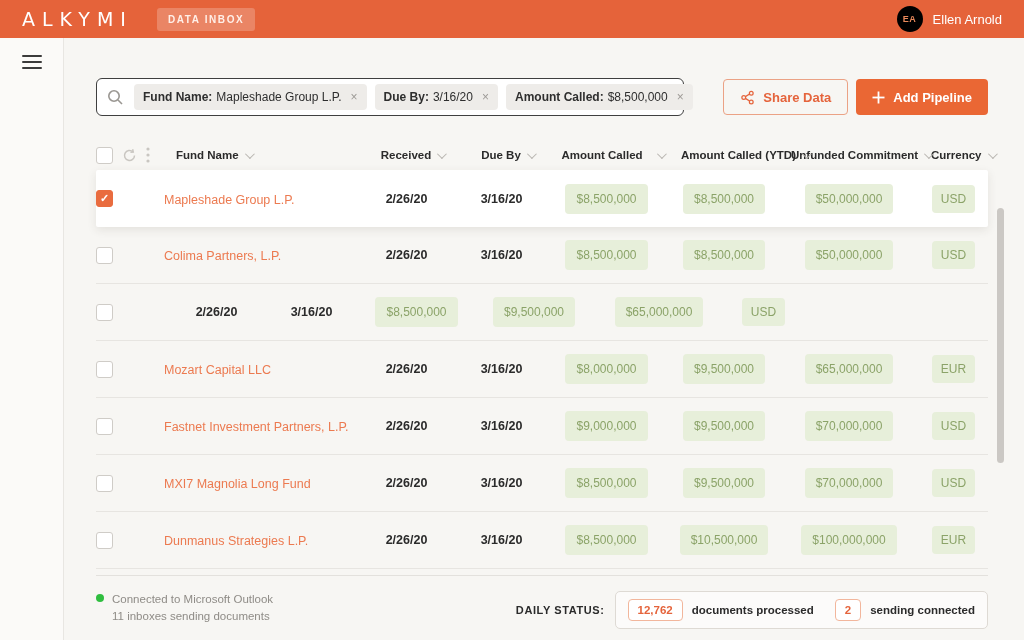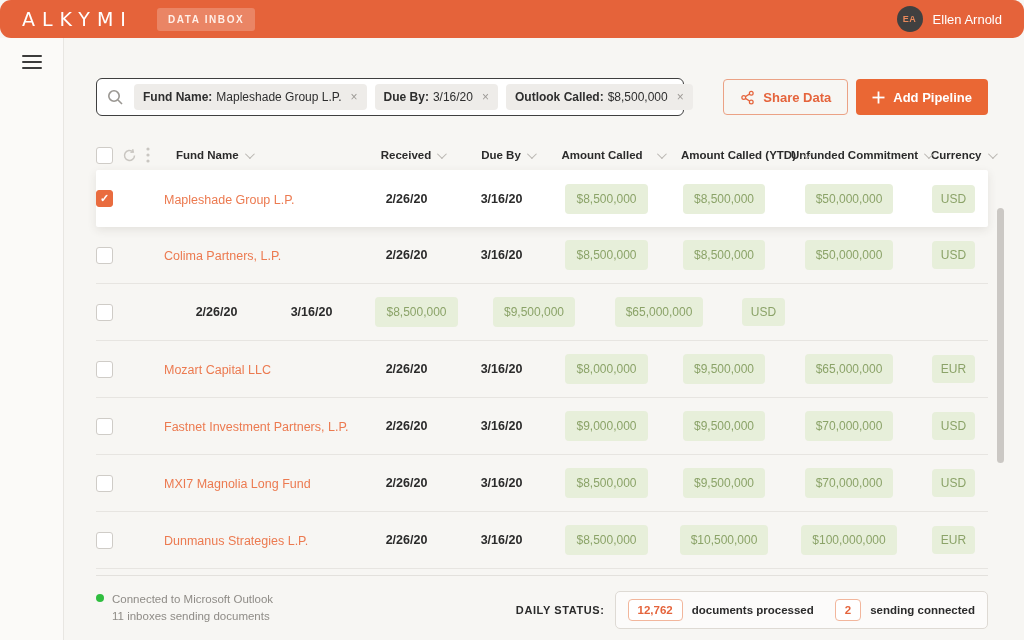--- a/index.html
+++ b/index.html
@@ -6,34 +6,34 @@
   html,body { width:1024px; height:640px; overflow:hidden; }
   body {
     font-family:"Liberation Sans", sans-serif;
     background:#F7F6F3;
     color:#2E2E2E;
     position:relative;
   }
   
   .topbar {
     height:38px; background:#E5633A;
-    display:flex; align-items:center; padding:0 22px;border-radius:11px;
+    display:flex; align-items:center; padding:0 22px;
   }
   .logo {
     color:#fff; font-size:19px; font-weight:400;
     letter-spacing:7px; font-family:"DejaVu Sans", sans-serif;
   }
   .inbox-badge {
     margin-left:24px; background:rgba(255,255,255,0.22);
     color:#FFEFE8; font-size:10px; font-weight:700; letter-spacing:1.6px;
     padding:6px 11px; border-radius:3px;
   }
   .topbar-right { margin-left:auto; display:flex; align-items:center; gap:10px; }
   .avatar {
-    width:26px; height:26px; border-radius:50%; background:#404040;
+    width:26px; height:26px; border-radius:50%; background:#000000;
     display:flex; align-items:center; justify-content:center;
     color:#E9895B; font-size:9px; font-weight:700; letter-spacing:0.5px;
   }
   .username { color:#fff; font-size:13px; }
 
   
   .shell { display:flex; height:602px; }
   .sidebar {
     width:64px; background:#FBFAF8; border-right:1px solid #E8E6E2;
     padding-top:17px; display:flex; flex-direction:column; align-items:center;
@@ -170,21 +170,21 @@
           <b>Fund Name:</b>
           <span>Mapleshade Group L.P.</span>
           <span class="x">×</span>
         </span>
         <span class="chip">
           <b>Due By:</b>
           <span>3/16/20</span>
           <span class="x">×</span>
         </span>
         <span class="chip">
-          <b>Outlook Called:</b>
+          <b>Amount Called:</b>
           <span>$8,500,000</span>
           <span class="x">×</span>
         </span>
       </div>
       <div class="toolbar-buttons">
         <button class="btn btn-outline">
           <span style="display:flex">
             <svg width="15" height="15" viewBox="0 0 24 24">
                 <circle cx="18" cy="5" r="3" fill="none" stroke="#E5643C" stroke-width="2"></circle>
                 <circle cx="6" cy="12" r="3" fill="none" stroke="#E5643C" stroke-width="2"></circle>

